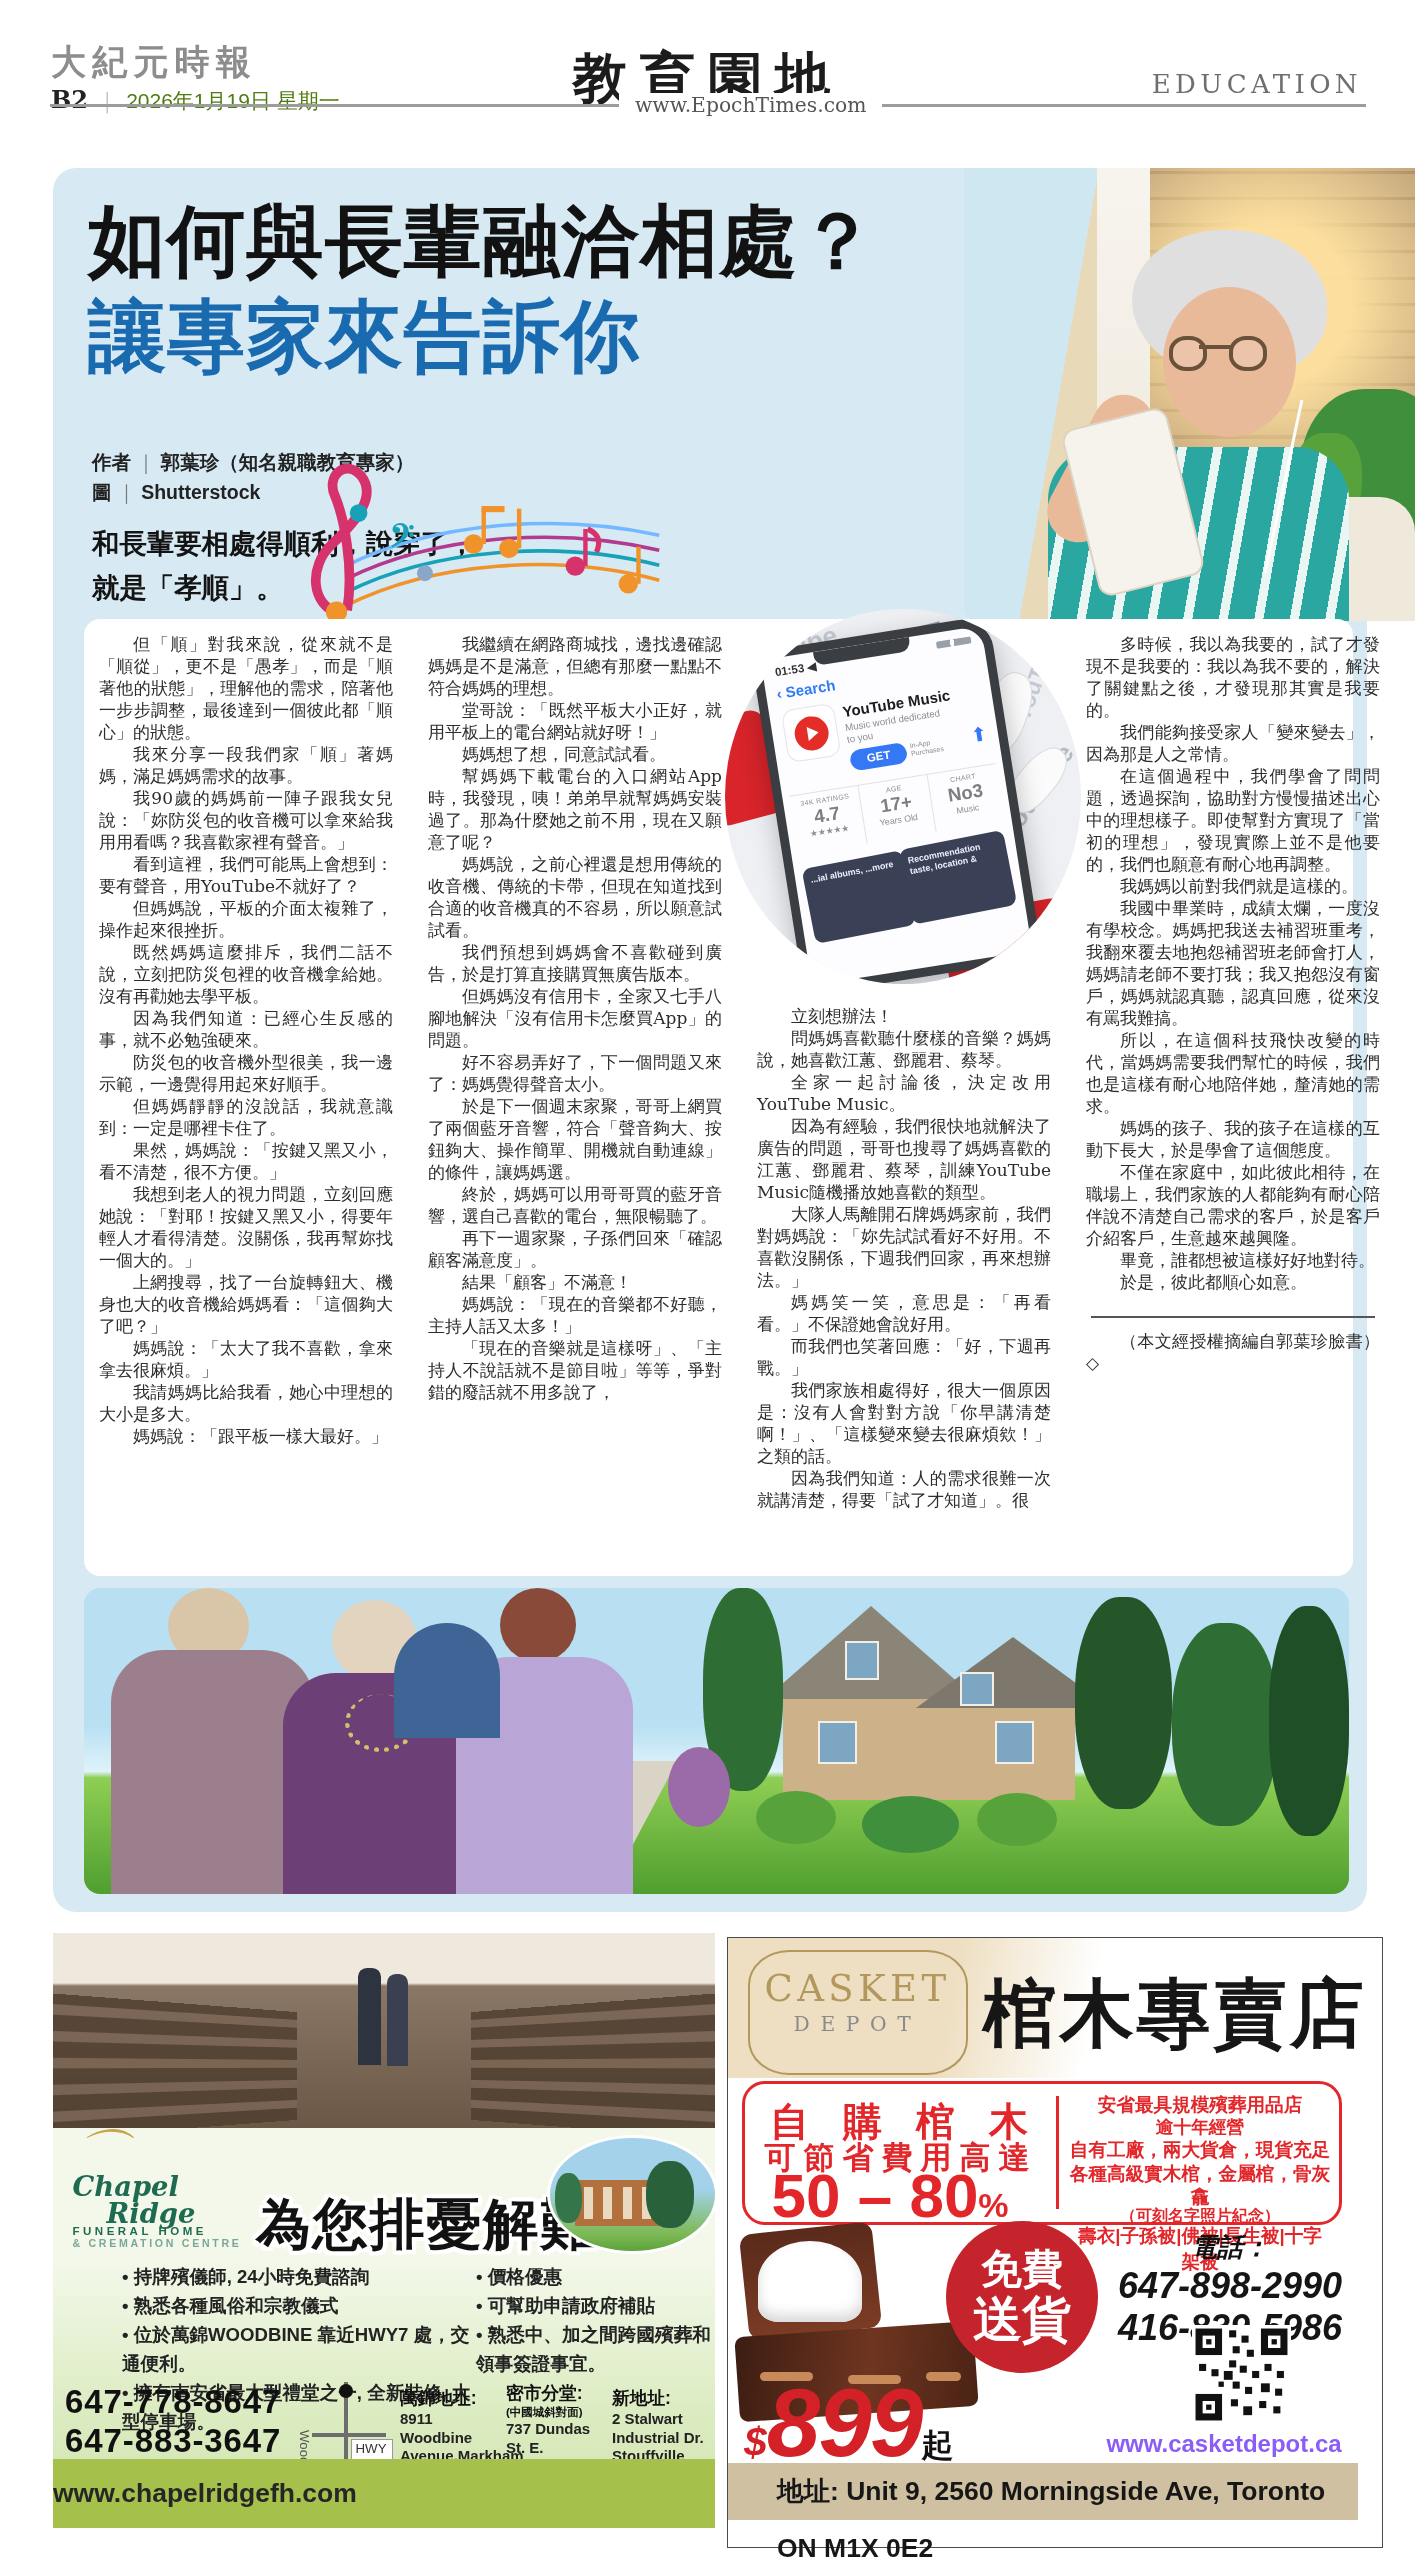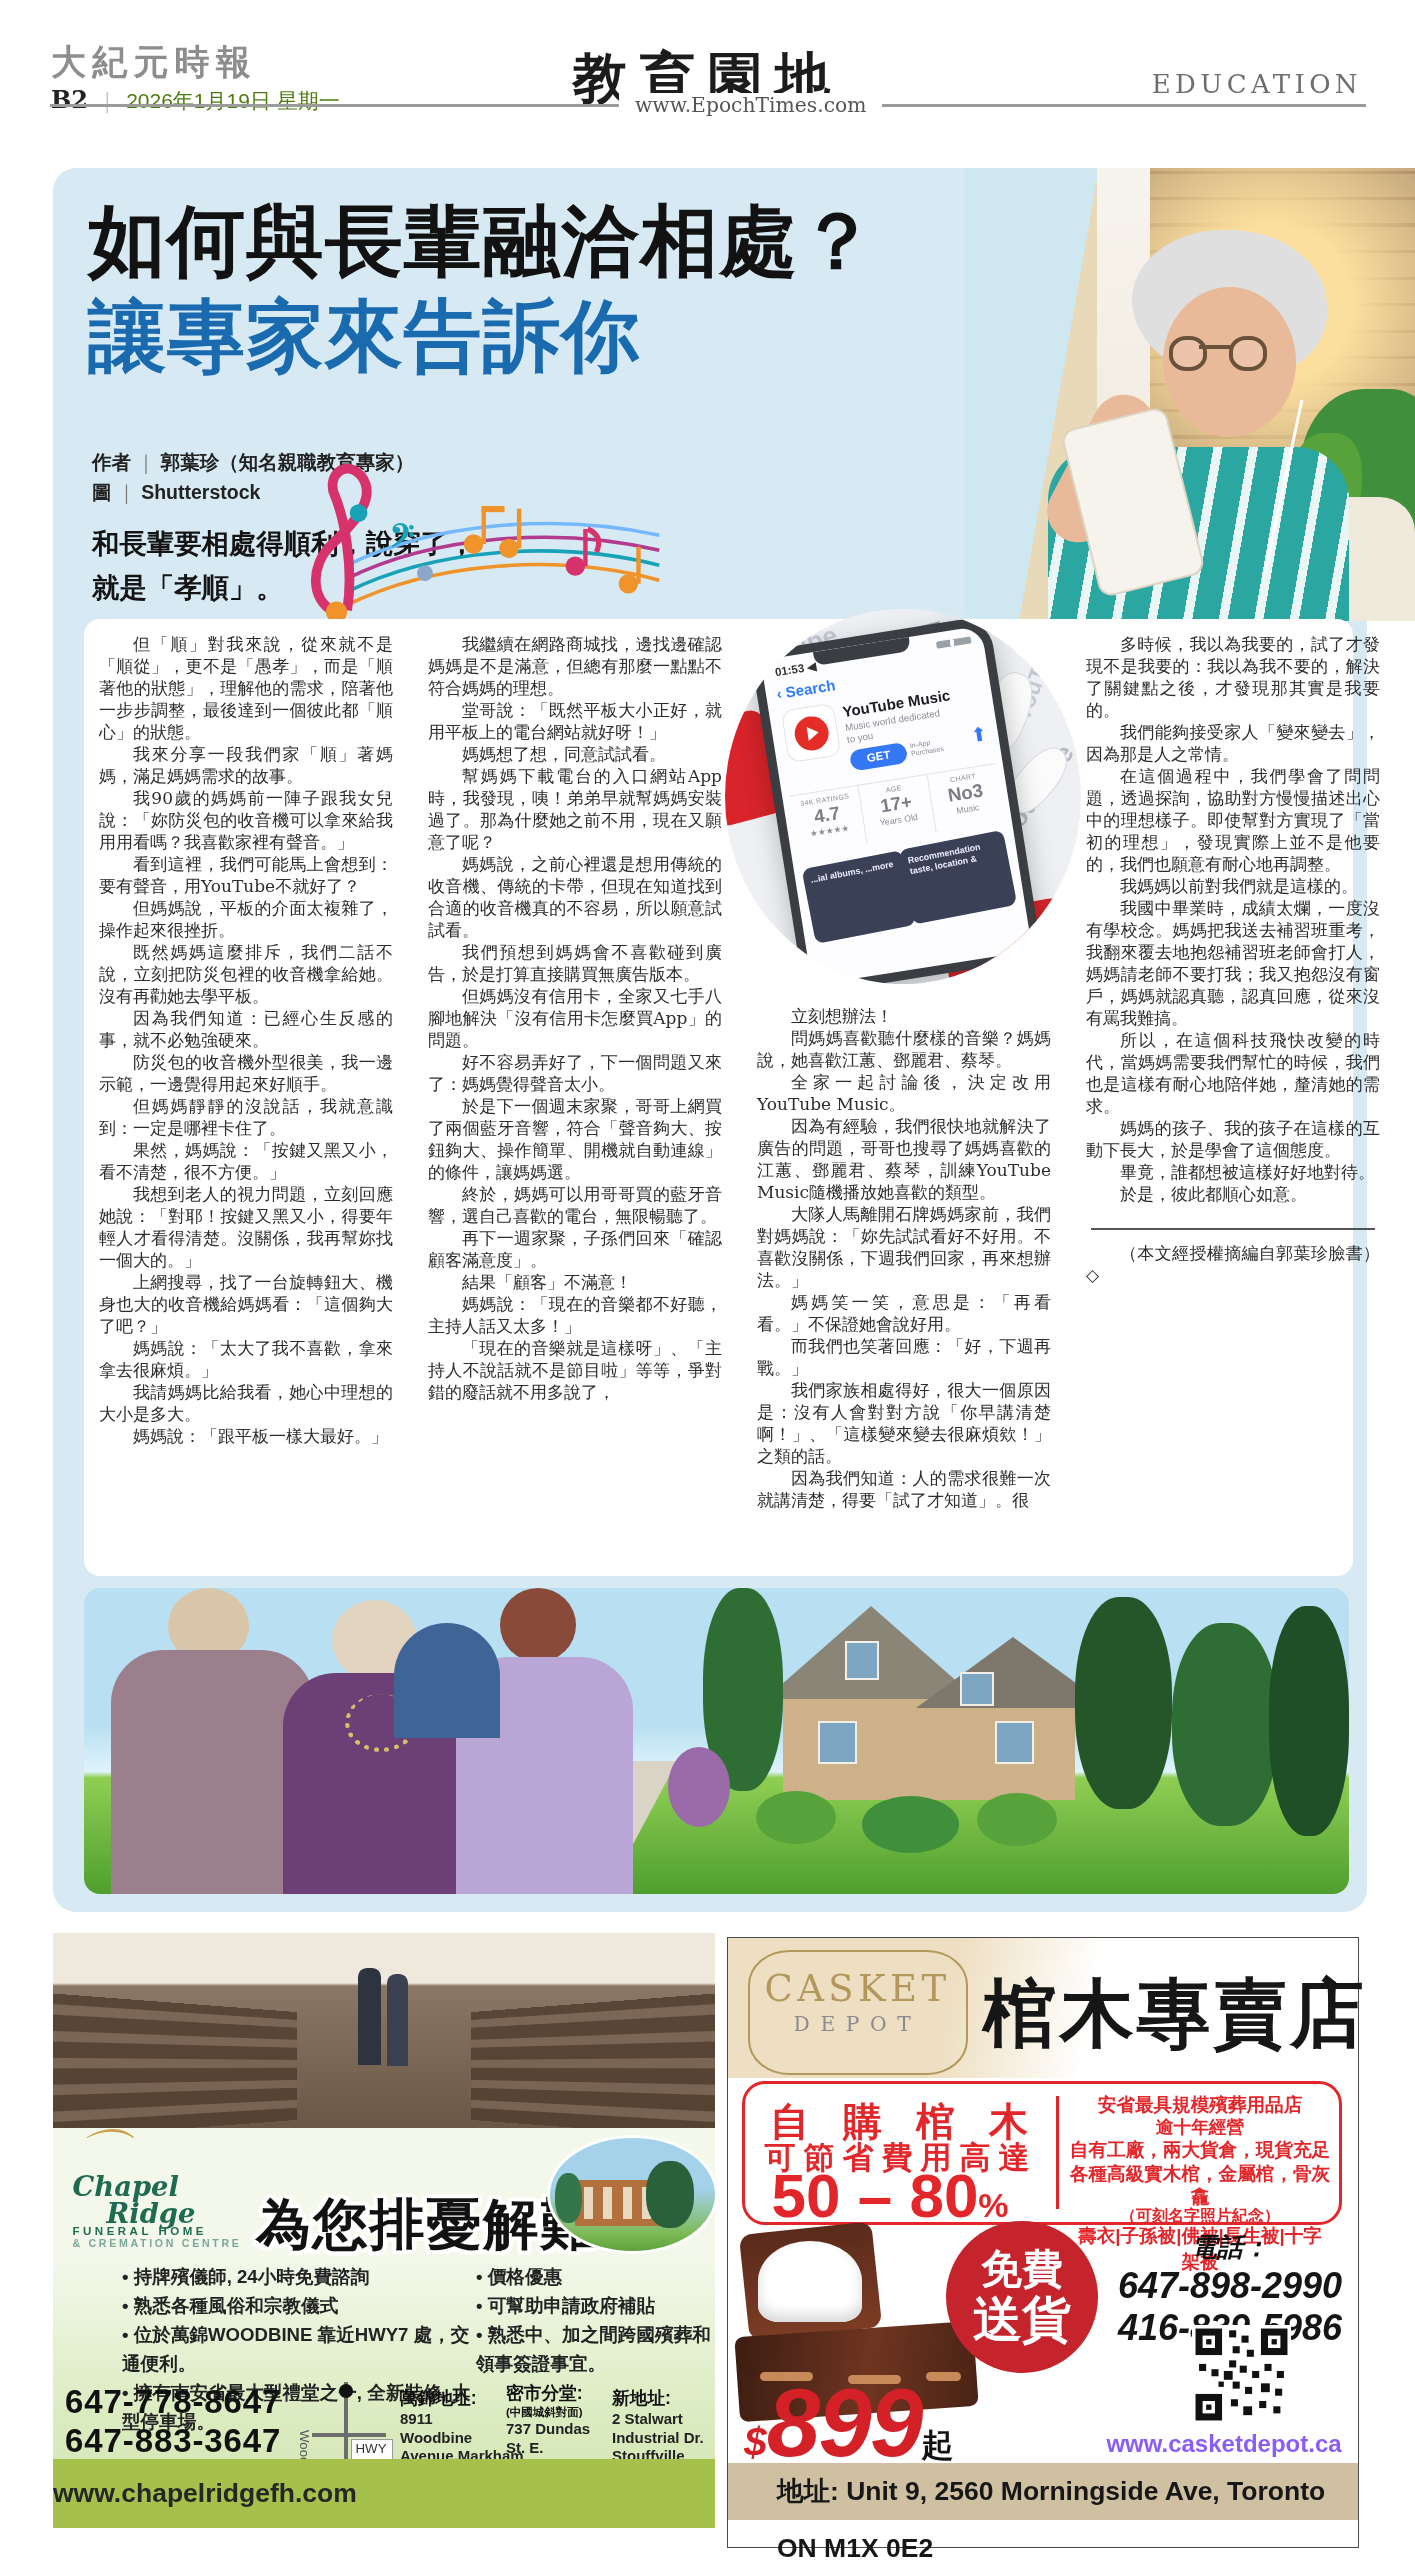--- a/index.html
+++ b/index.html
@@ -289,20 +289,21 @@
   <div class="col" style="left:1086px;">
     <div>
 
     <p>多時候，我以為我要的，試了才發現不是我要的：我以為我不要的，解決了關鍵點之後，才發現那其實是我要的。</p>
         <p>我們能夠接受家人「變來變去」，因為那是人之常情。</p>
         <p>在這個過程中，我們學會了問問題，透過探詢，協助對方慢慢描述出心中的理想樣子。即使幫對方實現了「當初的理想」，發現實際上並不是他要的，我們也願意有耐心地再調整。</p>
         <p>我媽媽以前對我們就是這樣的。</p>
         <p>我國中畢業時，成績太爛，一度沒有學校念。媽媽把我送去補習班重考，我翻來覆去地抱怨補習班老師會打人，媽媽請老師不要打我；我又抱怨沒有窗戶，媽媽就認真聽，認真回應，從來沒有罵我難搞。</p>
         <p>所以，在這個科技飛快改變的時代，當媽媽需要我們幫忙的時候，我們也是這樣有耐心地陪伴她，釐清她的需求。</p>
         <p>媽媽的孩子、我的孩子在這樣的互動下長大，於是學會了這個態度。</p>
+        <p>不僅在家庭中，如此彼此相待，在職場上，我們家族的人都能夠有耐心陪伴說不清楚自己需求的客戶，於是客戶介紹客戶，生意越來越興隆。</p>
         <p>畢竟，誰都想被這樣好好地對待。</p>
         <p>於是，彼此都順心如意。</p>
       </div>
     <div class="sep-rule"></div>
     <p class="closing">（本文經授權摘編自郭葉珍臉書）◇</p>
   </div>
 
   <div class="abs oval" style="left:725px;top:609px;width:356px;height:375px;">
     <span class="yt-word" style="left:5.3px;top:26.5px;transform:rotate(-18deg);font-size:26.5px;">YouTube</span>
     <span class="yt-word" style="left:133px;top:7px;transform:rotate(-14deg);font-size:35px;color:#9aa0ab;">YouTube</span>
@@ -441,21 +442,21 @@
     <div class="abs" style="left:559px;top:453px;width:103px;">
       <div class="addr-label">新地址:</div>
       <div class="addr-text">2 Stalwart Industrial Dr. Stouffville</div>
     </div>
 
     <div class="abs green-bar" style="left:0;top:526px;width:662px;height:69px;line-height:69px;">
       <span>www.chapelridgefh.com</span>
     </div>
   </div>
 
-  <div class="abs ad-right" style="left:727px;top:1937px;width:630px;height:609px;">
+  <div class="abs ad-right" style="left:727px;top:1937px;width:630px;height:609px;padding-left:24px;">
 
     <div class="abs cd-header" style="left:0;top:0;width:630px;height:140px;"></div>
     <div class="abs cd-logobox" style="left:19.5px;top:12.4px;width:216px;height:108px;padding-top:12.4px;">
       <div class="cd-casket">CASKET</div>
       <div class="cd-depot">DEPOT</div>
     </div>
     <div class="abs cd-title" style="left:255px;top:26.5px;">棺木專賣店</div>
 
     <div class="abs red-box" style="left:14px;top:143px;width:594px;height:138px;">
       <div class="abs rb-l1" style="left:25px;top:10.6px;">自購棺木</div>

